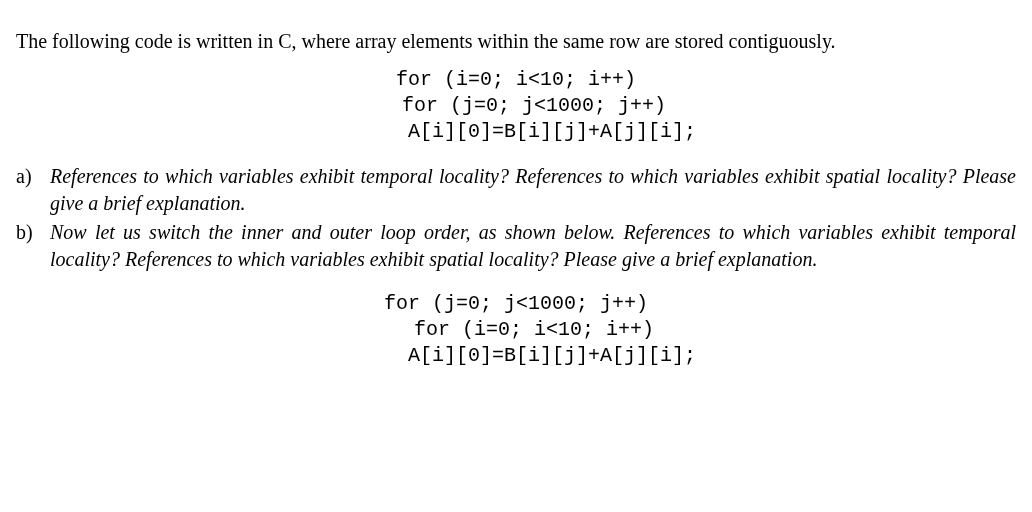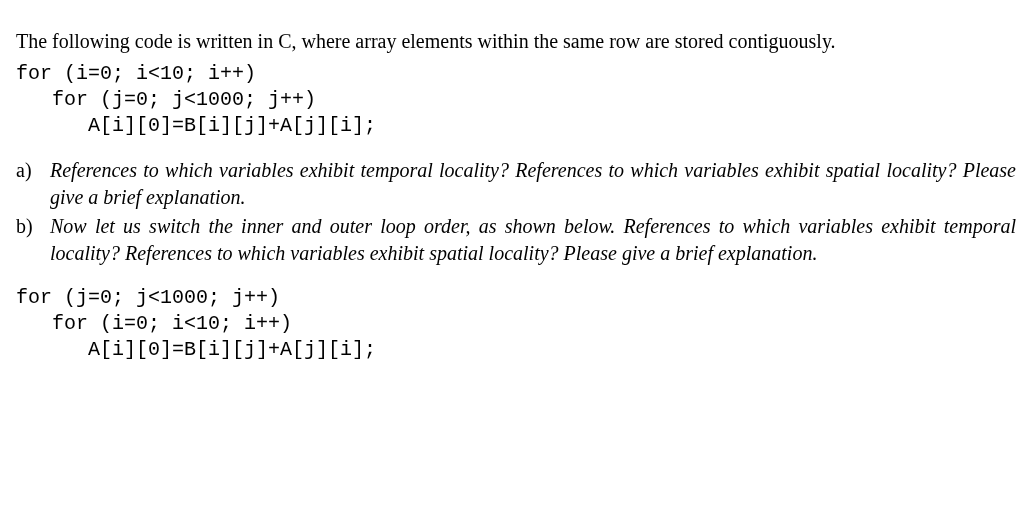--- a/index.html
+++ b/index.html
@@ -8,28 +8,29 @@
       line-height: 1.35;
       margin: 0;
       padding: 8px 16px;
       color: #000;
       background: #fff;
       width: 1032px;
       box-sizing: border-box;
     }
     .intro {
       text-align: justify;
-      margin-bottom: 6px;
+      margin-bottom: 12px;
     }
     .code-block {
       font-family: 'Courier New', Courier, monospace;
       font-size: 20px;
       white-space: pre;
       margin: 0 0 18px 0;
       line-height: 1.3;
+      text-align: center;
     }
     .questions {
       margin: 0 0 18px 0;
     }
     .question {
       display: flex;
       text-align: justify;
       margin-bottom: 2px;
     }
     .q-label {

